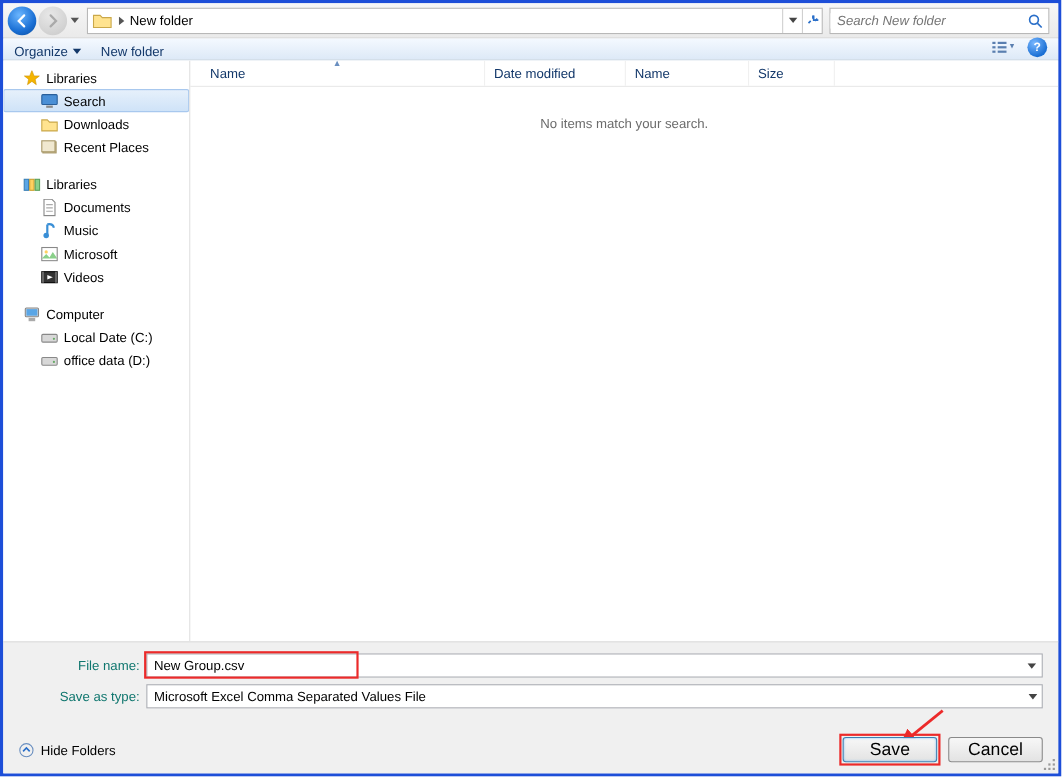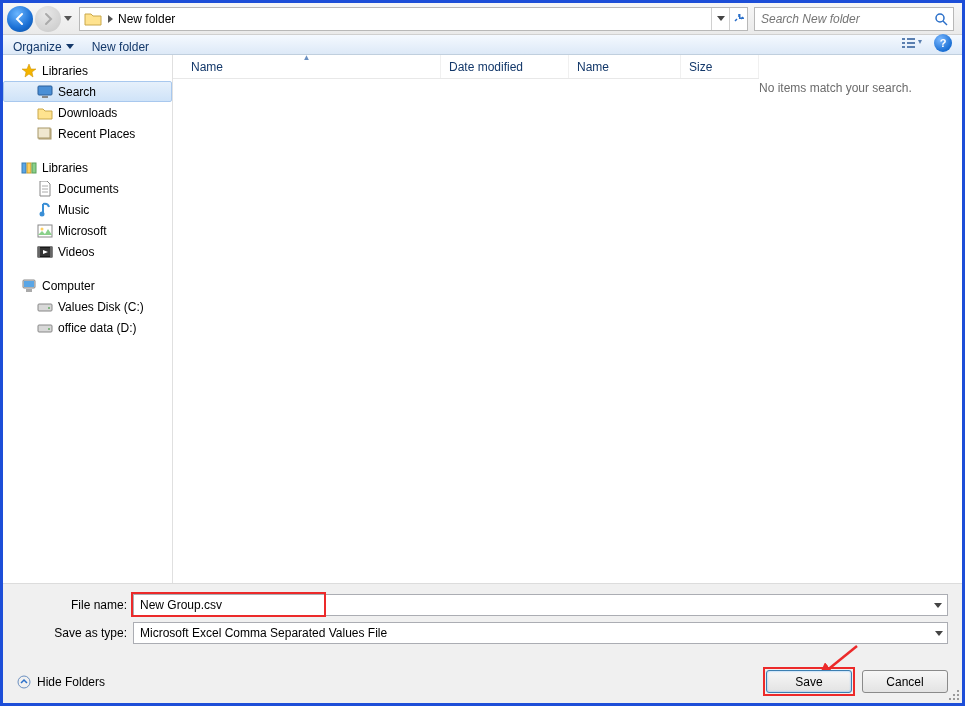--- a/index.html
+++ b/index.html
@@ -28,44 +28,44 @@
 
 .body-row { flex: 1; display: flex; background: #fff; overflow: hidden; }
 .nav-pane { width: 170px; border-right: 1px solid #e0e0e0; padding: 6px 0; overflow-y: auto; }
 .tree-group { margin-bottom: 14px; }
 .tree-head { display:flex; align-items:center; padding: 2px 4px 2px 18px; gap:5px; cursor:pointer; }
 .tree-head.fav svg { color:#f4b400; }
 .tree-item { display:flex; align-items:center; padding: 2px 4px 2px 34px; gap:5px; cursor:pointer; height:21px; }
 .tree-item.selected { background: linear-gradient(#e6f0fb,#cfe3f8); border: 1px solid #a8c8ee; border-radius:2px; padding-left:33px; }
 .ticon { width:16px; height:16px; display:flex; align-items:center; justify-content:center; flex-shrink:0; }
 
-.content-pane { flex:1; display:flex; flex-direction:row; }
+.content-pane { flex:1; display:flex; flex-direction:column; }
 .col-headers { height: 24px; border-bottom: 1px solid #e8e8e8; display:flex; align-items:center; color:#13386a; }
 .col { padding: 0 8px; border-right: 1px solid #f0f0f0; height:100%; display:flex; align-items:center; gap:6px; }
 .col-name { width: 268px; padding-left: 18px; }
 .col-date { width: 128px; }
 .col-type { width: 112px; }
 .col-size { width: 78px; }
 .empty-msg { text-align:center; color:#6b6b6b; padding-top: 26px; font-size:12px; }
 
 .bottom-area { background:#f0f0f0; border-top:1px solid #dcdcdc; padding: 10px 14px 10px 14px; }
 .field-row { display:flex; align-items:center; margin-bottom: 6px; }
-.field-label { width: 116px; text-align:right; padding-right: 6px; color:#000000; }
+.field-label { width: 116px; text-align:right; padding-right: 6px; color:#0f766e; }
 .field-input-wrap { flex:1; position:relative; }
 .text-input { width:100%; height:22px; border:1px solid #abadb3; background:#fff; padding: 0 6px; font-size:12px; }
 .combo { width:100%; height:22px; border:1px solid #abadb3; background:#fff; display:flex; align-items:center; padding:0 6px; position:relative; cursor:pointer; }
 .combo-arrow { position:absolute; right:4px; color:#444; }
 .highlight-red { position:absolute; border:2px solid #ec2a2a; pointer-events:none; }
 .hl-filename { left: -2px; top:-2px; width: 195px; height: 25px; }
 .hl-save { left:-3px; top:-3px; width:92px; height:29px; }
 
 .button-row { display:flex; align-items:center; padding-top: 20px; }
 .hide-folders { display:flex; align-items:center; gap:6px; cursor:pointer; color:#000; }
 .btns { margin-left:auto; display:flex; gap:10px; position:relative; }
-.dlg-btn { width:86px; height:23px; border:1px solid #8a8a8a; background:linear-gradient(#f7f7f7,#e3e3e3); border-radius:3px; cursor:pointer; font-size:12px; position:relative; }
+.dlg-btn { width:86px; height:23px; border:1px solid #8a8a8a; background:linear-gradient(#f7f7f7,#e3e3e3); border-radius:3px; cursor:pointer; font-size:16px; position:relative; }
 .dlg-btn.default { border:1px solid #3c7fb1; box-shadow: 0 0 2px #6bb6ff inset; }
 
 .arrow-annotation { position:absolute; pointer-events:none; }
 .resize-grip { position:absolute; right:3px; bottom:3px; width:12px; height:12px; }
 .resize-grip span { position:absolute; width:2px; height:2px; background:#9a9a9a; }
 </style>
 </head>
 <body>
 
 <div class="window">
@@ -253,21 +253,21 @@
             </span>
           <span>Computer</span>
         </div>
         <div class="tree-item">
           <span class="ticon">
               <svg width="16" height="12" viewBox="0 0 16 12">
                 <rect x="1" y="3" width="14" height="7" rx="1" fill="#d8d8d8" stroke="#888"></rect>
                 <circle cx="12" cy="7" r="1" fill="#6a6"></circle>
               </svg>
             </span>
-          <span>Values Disk (C:)</span>
+          <span>Local Date (C:)</span>
         </div>
         <div class="tree-item">
           <span class="ticon">
               <svg width="16" height="12" viewBox="0 0 16 12">
                 <rect x="1" y="3" width="14" height="7" rx="1" fill="#d8d8d8" stroke="#888"></rect>
                 <circle cx="12" cy="7" r="1" fill="#6a6"></circle>
               </svg>
             </span>
           <span>office data (D:)</span>
         </div>

